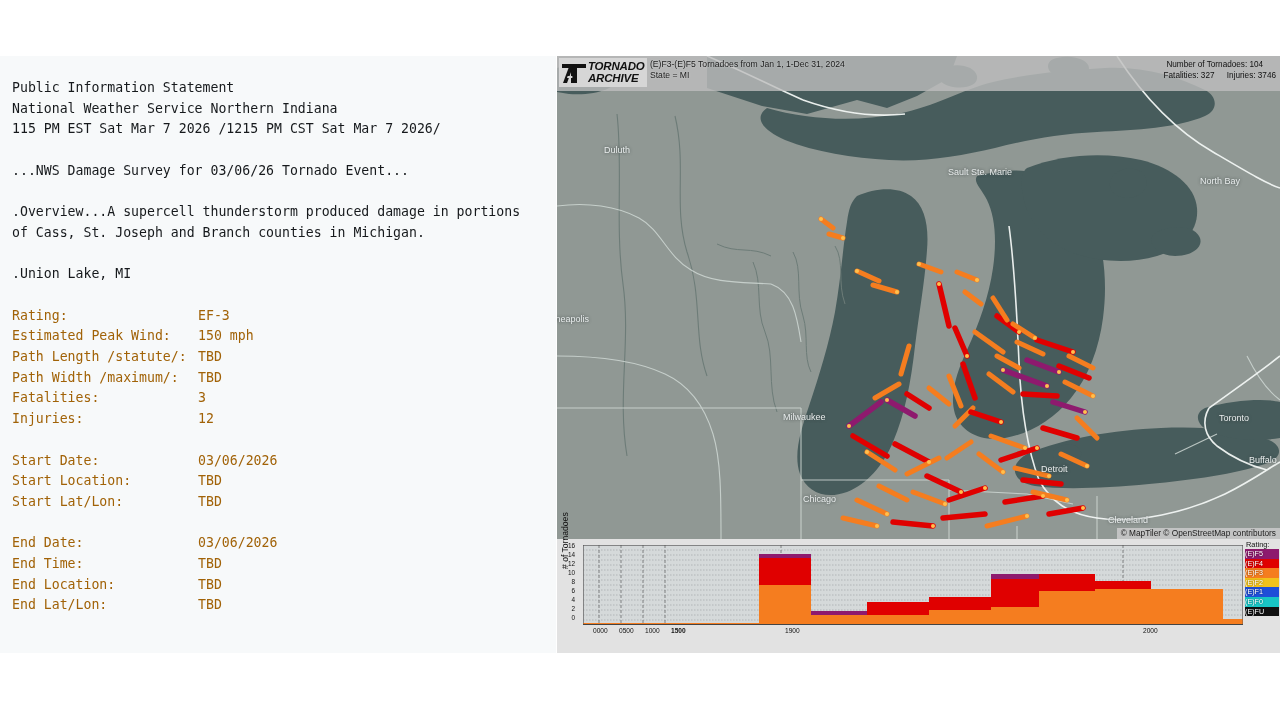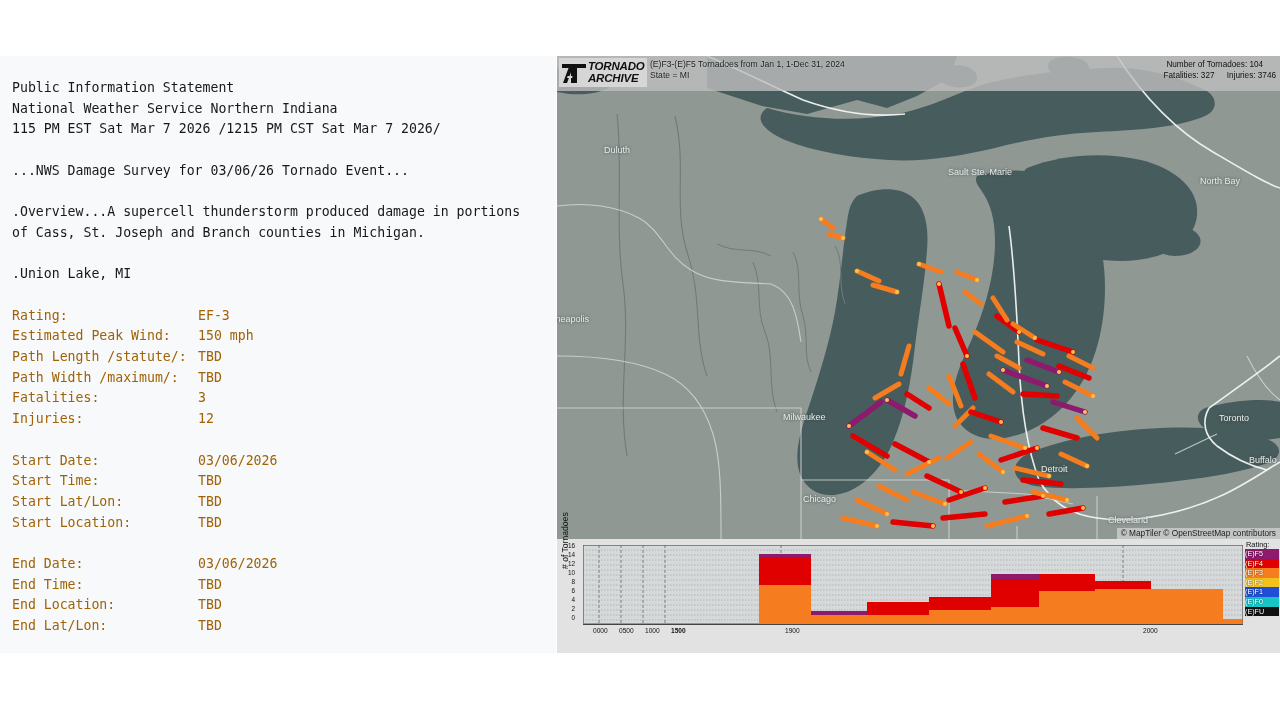--- a/index.html
+++ b/index.html
@@ -150,23 +150,22 @@
     <div class="pis-row"><span class="k">Rating:</span><span>EF-3</span></div>
     <div class="pis-row"><span class="k">Estimated Peak Wind:</span><span>150 mph</span></div>
     <div class="pis-row"><span class="k">Path Length /statute/:</span><span>TBD</span></div>
     <div class="pis-row"><span class="k">Path Width /maximum/:</span><span>TBD</span></div>
     <div class="pis-row"><span class="k">Fatalities:</span><span>3</span></div>
     <div class="pis-row"><span class="k">Injuries:</span><span>12</span></div>
 
     <div class="pis-blank"></div>
 
     <div class="pis-row"><span class="k">Start Date:</span><span>03/06/2026</span></div>
-    <div class="pis-row"><span class="k">Start Time:</span><span>TBD</span></div>
+    <div class="pis-row"><span class="k">Start Location:</span><span>TBD</span></div>
     <div class="pis-row"><span class="k">Start Lat/Lon:</span><span>TBD</span></div>
-    <div class="pis-row"><span class="k">Start Location:</span><span>TBD</span></div>
 
     <div class="pis-blank"></div>
 
     <div class="pis-row"><span class="k">End Date:</span><span>03/06/2026</span></div>
     <div class="pis-row"><span class="k">End Time:</span><span>TBD</span></div>
     <div class="pis-row"><span class="k">End Location:</span><span>TBD</span></div>
     <div class="pis-row"><span class="k">End Lat/Lon:</span><span>TBD</span></div>
   </div>
 
   <div id="ta-app">

